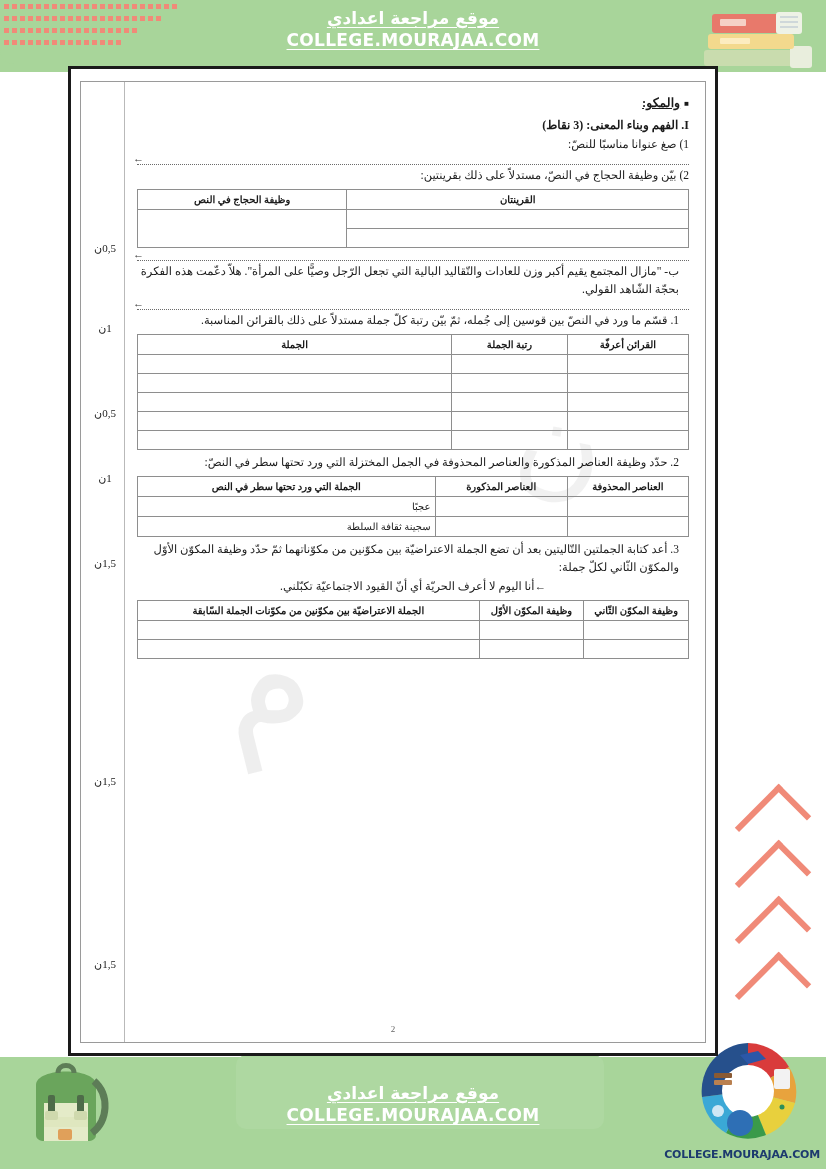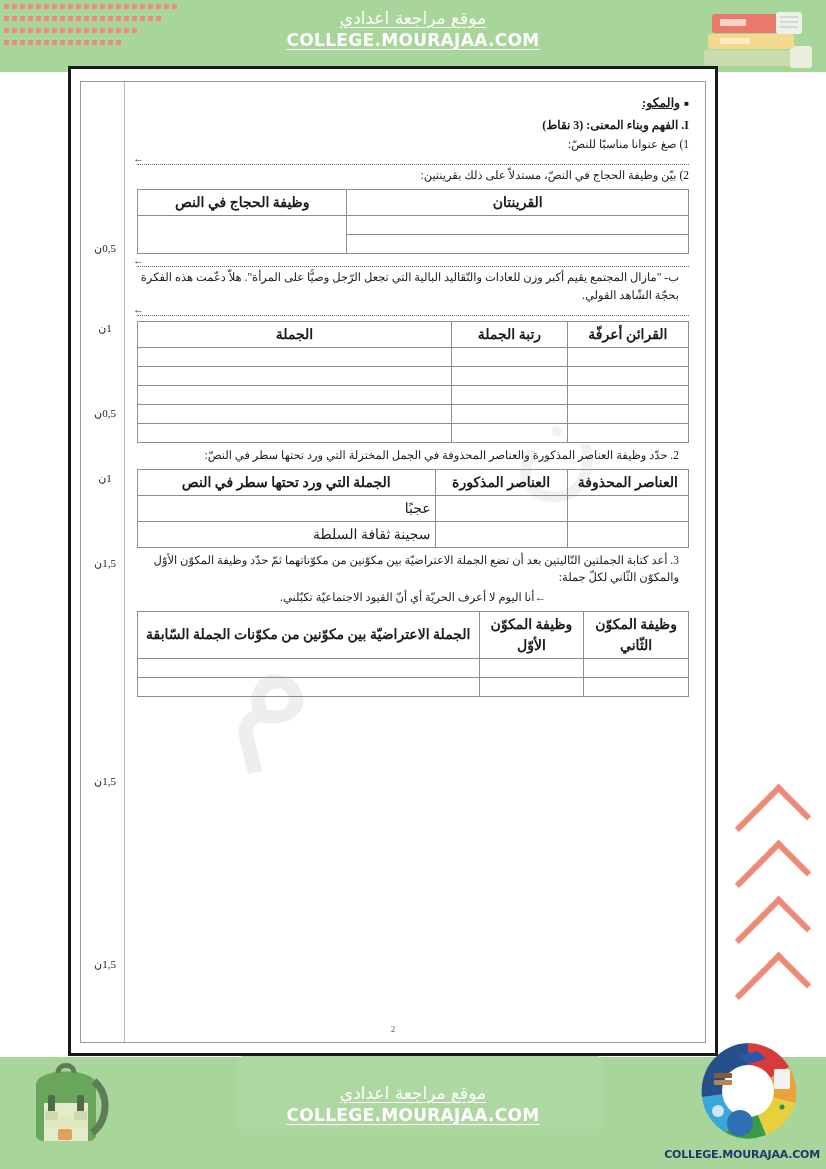--- a/index.html
+++ b/index.html
@@ -32,21 +32,21 @@
     border-radius:10px;
   }
   .header-brand, .footer-brand {
     position:absolute; text-align:center; width:100%;
     color:#ffffff; font-family:"DejaVu Sans", sans-serif;
     letter-spacing:.3px;
   }
   .header-brand { top:8px; }
   .footer-brand { bottom:44px; }
   .brand-ar {
-    font-size:17px; font-weight:normal;
+    font-size:17px; font-weight:bold;
     text-decoration:underline; text-underline-offset:3px;
     direction:rtl;
   }
   .brand-en {
     font-size:17px; font-weight:bold; margin-top:2px;
     text-decoration:underline; text-underline-offset:3px;
   }
   .corner-watermark {
     position:absolute; right:6px; bottom:8px;
     font-family:"DejaVu Sans", sans-serif; font-size:11px;
@@ -102,21 +102,21 @@
     margin:3px 0 2px 0; border-bottom:1px dotted #6b6b6b; height:9px;
     position:relative;
   }
   .arrow-l { position:absolute; left:-4px; top:-6px; font-size:11px; color:#333; }
 
   table.gt {
     width:100%; border-collapse:collapse; margin:5px 0 4px 0;
     direction:rtl; table-layout:fixed;
   }
   table.gt th, table.gt td {
-    border:1px solid #8e8e8e; font-size:14px; font-weight:normal;
+    border:1px solid #8e8e8e; font-size:10px; font-weight:normal;
     padding:2px 4px; color:#1b1b1b; height:19px; vertical-align:middle;
   }
   table.gt th { font-weight:bold; text-align:center; }
   table.gt td.rowlabel { text-align:right; }
   .tall td { height:22px; }
 
   
   .wm {
     position:absolute; left:150px; top:480px; width:330px; height:330px;
     opacity:.16; pointer-events:none;
@@ -352,20 +352,21 @@
       <div class="dotted-ans">
         <span class="arrow-l">←</span>
       </div>
 
       <div class="q-line indent">ب- "مازال المجتمع يقيم أكبر وزن للعادات والتّقاليد البالية التي تجعل الرّجل وصيًّا على المرأة". هلاّ دعّمت هذه الفكرة بحجّة الشّاهد القولي.</div>
       <div class="dotted-ans">
         <span class="arrow-l">←</span>
       </div>
 
 
+      <div class="q-line indent">1. قسّم ما ورد في النصّ بين قوسين إلى جُمله، ثمّ بيّن رتبة كلّ جملة مستدلاً على ذلك بالقرائن المناسبة.</div>
 
       <table class="gt">
         <thead>
           <tr>
             <th style="width:22%">القرائن أعرفّة</th>
             <th style="width:21%">رتبة الجملة</th>
             <th style="width:57%">الجملة</th>
           </tr>
         </thead>
         <tbody id="t2body">

